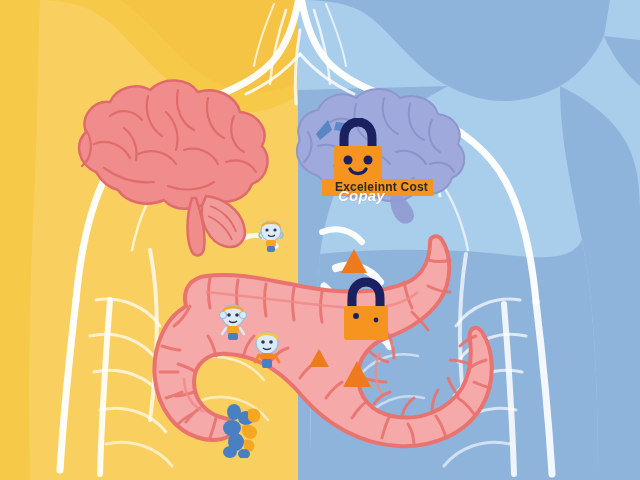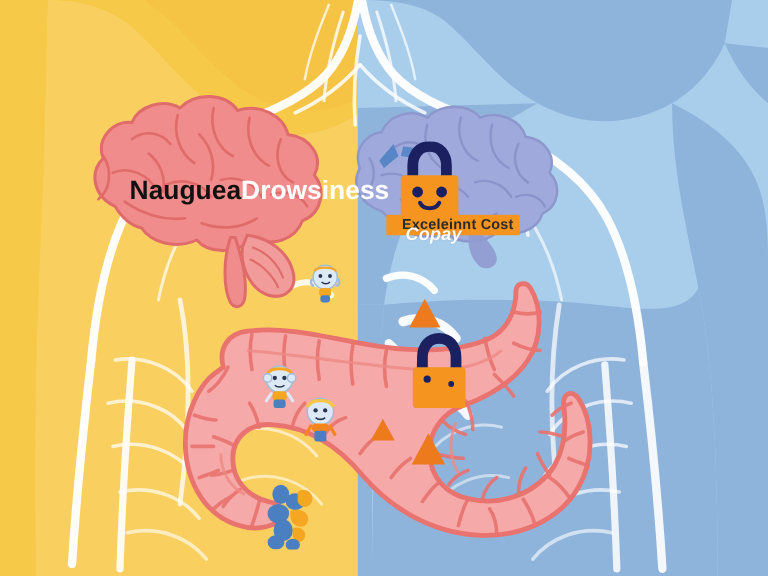--- a/index.html
+++ b/index.html
@@ -418,23 +418,20 @@
       <circle cx="19" cy="12" r="1.8" fill="#2A3550"></circle>
       <path d="M11,18 C13,20 17,20 19,18" fill="none" stroke="#2A3550" stroke-width="1.3"></path>
       <path d="M4,9 C8,2 22,2 26,9" fill="none" stroke="#F5C649" stroke-width="3"></path>
       <rect x="8" y="23" width="14" height="7" rx="3" fill="#F5861F"></rect>
       <rect x="10" y="29" width="10" height="9" rx="2" fill="#4A7FC1"></rect>
       <path d="M7,25 L3,32" stroke="#F5861F" stroke-width="2.8" stroke-linecap="round"></path>
       <path d="M23,25 L27,32" stroke="#F5861F" stroke-width="2.8" stroke-linecap="round"></path>
     </svg>
   </div>
 
-  <div class="brain-text">
-    <span class="t-dark">Nauguea</span><span class="t-light">Drowsiness</span>
-  </div>
 
   <div class="lock lock-brain">
     <svg width="64" height="70" viewBox="0 0 64 70">
       <path d="M18,30 L18,20 C18,10 24,4 32,4 C40,4 46,10 46,20 L46,30" fill="none" stroke="#1B2060" stroke-width="9" stroke-linecap="round"></path>
       <rect x="8" y="28" width="48" height="38" rx="3" fill="#F5941E"></rect>
       <circle cx="22" cy="42" r="4.5" fill="#1B2060"></circle>
       <circle cx="42" cy="42" r="4.5" fill="#1B2060"></circle>
       <path d="M24,51 C27,57 37,57 40,51" fill="none" stroke="#1B2060" stroke-width="3.4" stroke-linecap="round"></path>
     </svg>
   </div>

